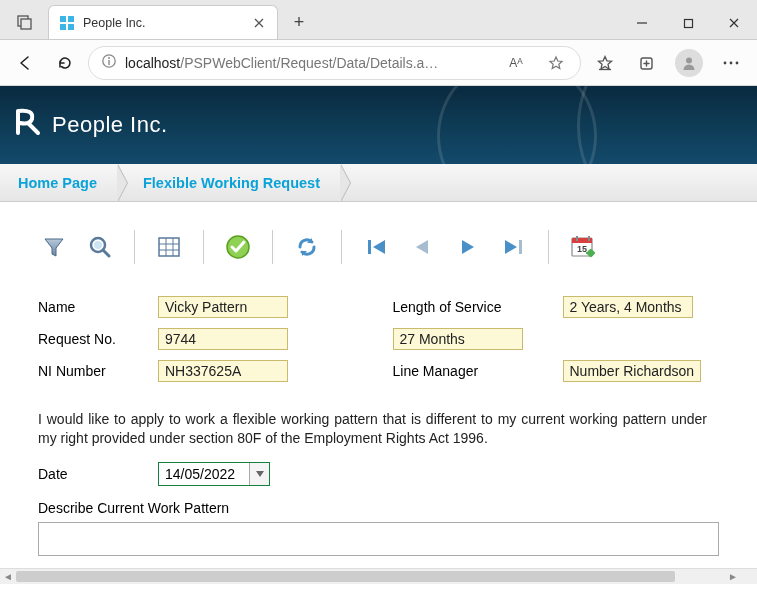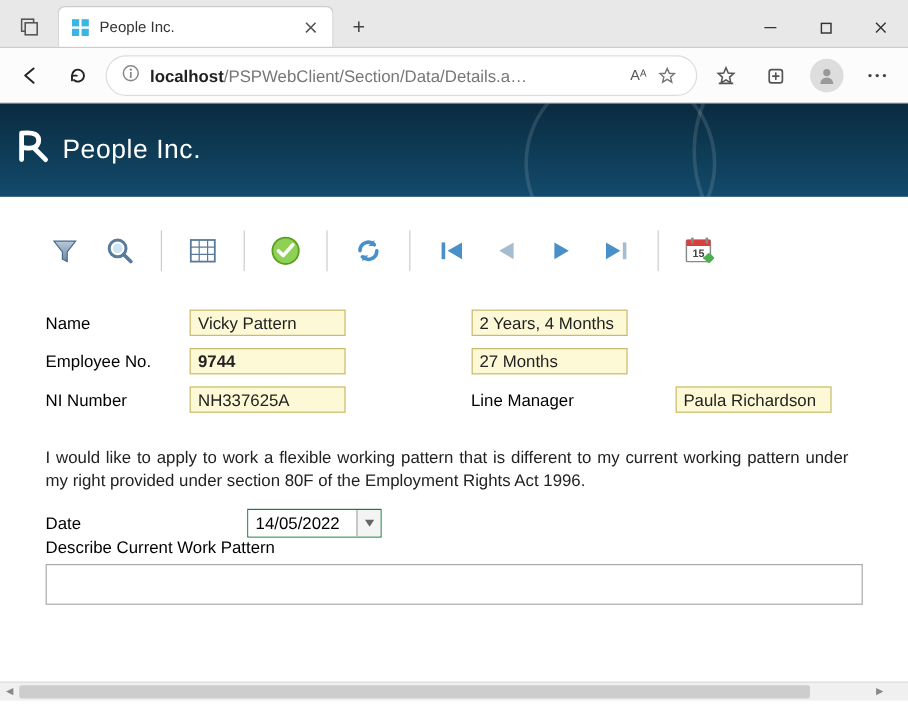--- a/index.html
+++ b/index.html
@@ -10,22 +10,22 @@
   .hub-btn { width: 34px; height: 32px; display: flex; align-items: center; justify-content: center; }
   .tab { display: flex; align-items: center; gap: 8px; background: #fff; border: 1px solid #ccc; border-bottom: none; border-radius: 6px 6px 0 0; height: 34px; padding: 0 10px; min-width: 230px; font-size: 12.5px; color: #333; }
   .tab .favicon { width: 16px; height: 16px; }
   .tab .close { margin-left: auto; width: 16px; height: 16px; display:flex; align-items:center; justify-content:center; color:#555; }
   .newtab { width: 30px; height: 30px; display:flex; align-items:center; justify-content:center; color:#444; font-size: 18px; }
   .win-controls { margin-left: auto; display: flex; }
   .win-controls div { width: 46px; height: 32px; display:flex; align-items:center; justify-content:center; color:#333; }
   .toolbar { height: 46px; background: #fcfcfc; display:flex; align-items:center; padding: 0 8px; gap: 6px; border-bottom: 1px solid #d8d8d8; }
   .nav-btn { width: 34px; height: 34px; display:flex; align-items:center; justify-content:center; color:#333; border-radius: 4px; }
   .addr { flex: 1; display:flex; align-items:center; gap: 8px; height: 34px; border: 1px solid #ddd; border-radius: 17px; padding: 0 12px; font-size: 14px; color: #777; background:#fff; }
-  .addr .host { color: #222; font-weight: bold; }
-  .addr-icons { display:flex; gap:0; margin-left:auto; }
+  .addr .host { color: #222; }
+  .addr-icons { display:flex; gap:16px; margin-left:auto; }
   .addr-icons div { width:24px; height:24px; display:flex; align-items:center; justify-content:center; color:#555; }
   .rt-btn { width: 36px; height: 36px; display:flex; align-items:center; justify-content:center; color:#444; }
   .avatar { width:28px; height:28px; border-radius:50%; background:#ddd; display:flex; align-items:center; justify-content:center; }
   
   .viewport { height: 498px; overflow: hidden; position: relative; }
   .banner { height: 78px; background: linear-gradient(180deg, #0a2a3f 0%, #0e3b55 50%, #134a6b 100%); position: relative; overflow:hidden; display:flex; align-items:center; padding-left:12px; }
   .banner .gear { position:absolute; border: 3px solid rgba(255,255,255,0.12); border-radius:50%; }
   .banner .g1 { width:220px; height:220px; right:-40px; top:-70px; }
   .banner .g2 { width:160px; height:160px; right:160px; top:-30px; }
   .logo { display:flex; align-items:center; gap:10px; color:#fff; font-size: 22px; font-weight: 500; letter-spacing: 0.5px; z-index: 1; }
@@ -37,21 +37,21 @@
   .action-bar { display:flex; align-items:center; gap: 14px; margin: 0 10px 32px 10px; }
   .action-bar .sep { width:1px; height:34px; background:#ccc; margin: 0 4px; }
   .act { width:32px; height:32px; display:flex; align-items:center; justify-content:center; }
   .form-cols { display:flex; gap: 28px; padding: 0 10px; }
   .form-col { flex:1; }
   .frow { display:flex; align-items:center; margin-bottom: 10px; }
   .frow label { width: 120px; font-size: 14px; color:#000000; }
   .form-col.right .frow label { width: 170px; }
   .fval { border: 1px solid #c9bb6e; background: #fdf8d5; padding: 2px 6px; font-size: 14px; color:#222; min-width: 130px; }
   .para { font-size: 14px; color:#222; text-align: justify; margin: 18px 22px 14px 10px; line-height: 1.35; }
-  .date-row { display:flex; align-items:center; padding: 0 10px; margin-bottom: 0; gap: 48px; }
+  .date-row { display:flex; align-items:center; padding: 0 10px; margin-bottom: 14px; }
   .date-row label { width: 120px; font-size:14px; }
   .date-field { display:flex; align-items:center; border:1px solid #15803d; }
   .date-field input { border:none; padding:3px 6px; width:90px; font-size:14px; outline:none; }
   .date-field .dd { width:20px; height:22px; border-left:1px solid #aaa; display:flex; align-items:center; justify-content:center; background:#f4f4f4; font-size:10px; color:#555; }
   .sect-label { font-size:14px; padding: 0 10px; margin-bottom:6px; }
   .textarea { margin: 0 10px; border:1px solid #aaa; height: 34px; }
   
   .hscroll { position:absolute; left:0; right:0; bottom:0; height:16px; background:#f0f0f0; border-top:1px solid #ddd; display:flex; align-items:center; }
   .hscroll .arrow { width:16px; height:16px; display:flex; align-items:center; justify-content:center; color:#888; font-size:10px; }
   .hscroll .track { flex:1; height:100%; position:relative; }
@@ -117,21 +117,21 @@
         <path d="M4 9a5 5 0 1 1 1.6 3.7" fill="none" stroke="#222" stroke-width="1.6" stroke-linecap="round"></path>
         <path d="M4 13 L4 9 L8 9" fill="none" stroke="#222" stroke-width="1.6" stroke-linecap="round" stroke-linejoin="round"></path>
       </svg>
     </div>
   <div class="addr">
     <span><svg width="16" height="16" viewBox="0 0 16 16">
           <circle cx="8" cy="8" r="6.2" fill="none" stroke="#888" stroke-width="1.3"></circle>
           <circle cx="8" cy="5" r="1" fill="#888"></circle>
           <rect x="7.3" y="7" width="1.4" height="5" fill="#888"></rect>
         </svg></span>
-    <span><span class="host">localhost</span><span>/PSPWebClient/Section/Data/Details.a…</span></span>
+    <span><span class="host">localhost</span><span>/PSPWebClient/Request/Data/Details.a…</span></span>
     <div class="addr-icons">
       <div style="font-size:12px;">Aᴬ</div>
       <div>
           <svg width="16" height="16" viewBox="0 0 16 16">
             <path d="M8 2 L9.8 6 L14 6.4 L10.8 9.2 L11.8 13.5 L8 11.2 L4.2 13.5 L5.2 9.2 L2 6.4 L6.2 6 Z" fill="none" stroke="#777" stroke-width="1.2"></path>
           </svg>
         </div>
     </div>
   </div>
   <div class="rt-btn">
@@ -172,20 +172,24 @@
       <span>
         <svg width="30" height="30" viewBox="0 0 30 30">
             <path d="M6 4 L6 26 M6 4 Q22 2 20 12 Q18 18 8 16" fill="none" stroke="#fff" stroke-width="4" stroke-linecap="round"></path>
             <path d="M17 17 L26 26" stroke="#fff" stroke-width="4" stroke-linecap="round"></path>
           </svg>
       </span>
       <span>People Inc.</span>
     </div>
   </div>
 
+  <div class="breadcrumb">
+    <div class="crumb">Home Page</div>
+    <div class="crumb" style="padding-left:26px;">Flexible Working Request</div>
+  </div>
 
   <div class="page-body">
 
     <div class="action-bar">
       <div class="act">
           <svg width="28" height="28" viewBox="0 0 28 28">
             <defs>
               <linearGradient id="fg" x1="0" y1="0" x2="0" y2="1">
                 <stop offset="0" stop-color="#b8c8d8"></stop>
                 <stop offset="1" stop-color="#6a88a4"></stop>
@@ -264,38 +268,39 @@
         </div>
     </div>
 
     <div class="form-cols">
       <div class="form-col">
         <div class="frow">
           <label>Name</label>
           <div class="fval">Vicky Pattern</div>
         </div>
         <div class="frow">
-          <label>Employee No.</label>
-          <div class="fval" style="min-width:130px;font-weight:bold;">9744</div>
+          <label>Request No.</label>
+          <div class="fval" style="min-width:130px;">9744</div>
         </div>
         <div class="frow">
           <label>NI Number</label>
           <div class="fval">NH337625A</div>
         </div>
       </div>
       <div class="form-col right">
         <div class="frow">
+          <label>Length of Service</label>
           <div class="fval">2 Years, 4 Months</div>
         </div>
         <div class="frow">
           <div class="fval">27 Months</div>
         </div>
         <div class="frow">
           <label>Line Manager</label>
-          <div class="fval">Paula Richardson</div>
+          <div class="fval">Number Richardson</div>
         </div>
       </div>
     </div>
 
     <p class="para">I would like to apply to work a flexible working pattern that is different to my current working pattern under my right provided under section 80F of the Employment Rights Act 1996.</p>
 
     <div class="date-row">
       <label>Date</label>
       <div class="date-field">
         <input type="text" value="14/05/2022" style="">

